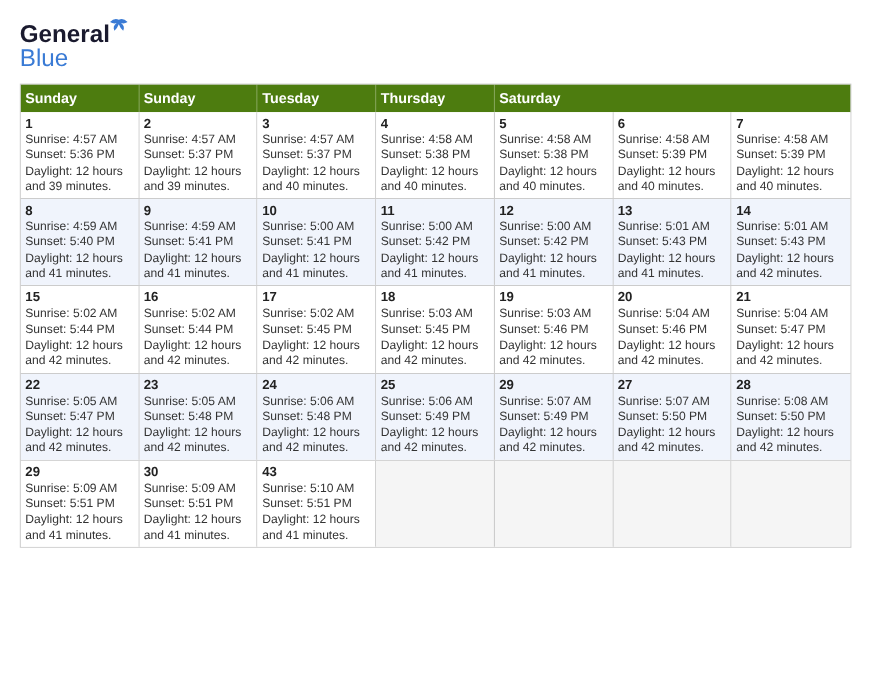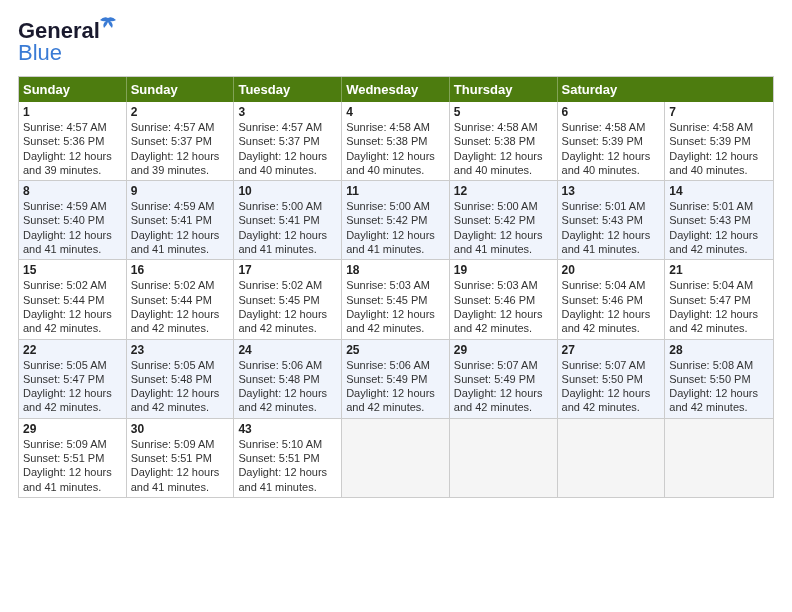--- a/index.html
+++ b/index.html
@@ -113,21 +113,20 @@
       </div>
       <span style="font-size:22px;font-weight:normal;color:#3a7bd5;margin-top:-4px;">Blue</span>
     </div>
   </div>
 
   <div class="calendar">
     <div class="cal-header">
     <div class="cal-header-cell">Sunday</div>
         <div class="cal-header-cell">Sunday</div>
         <div class="cal-header-cell">Tuesday</div>
-        <div class="cal-header-cell">Wednesday</div>
         <div class="cal-header-cell">Thursday</div>
         <div class="cal-header-cell">Saturday</div>
       </div>
     <div class="cal-body">
     <div class="cal-row">
           <div class="cal-cell">
             <span class="day-num">1</span>
             <div class="cell-text" style="white-space: pre-wrap;">Sunrise: 4:57 AM
 Sunset: 5:36 PM
 Daylight: 12 hours

